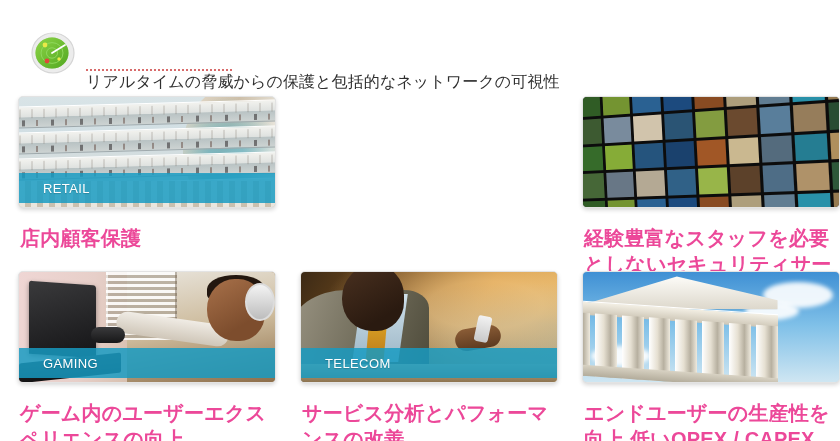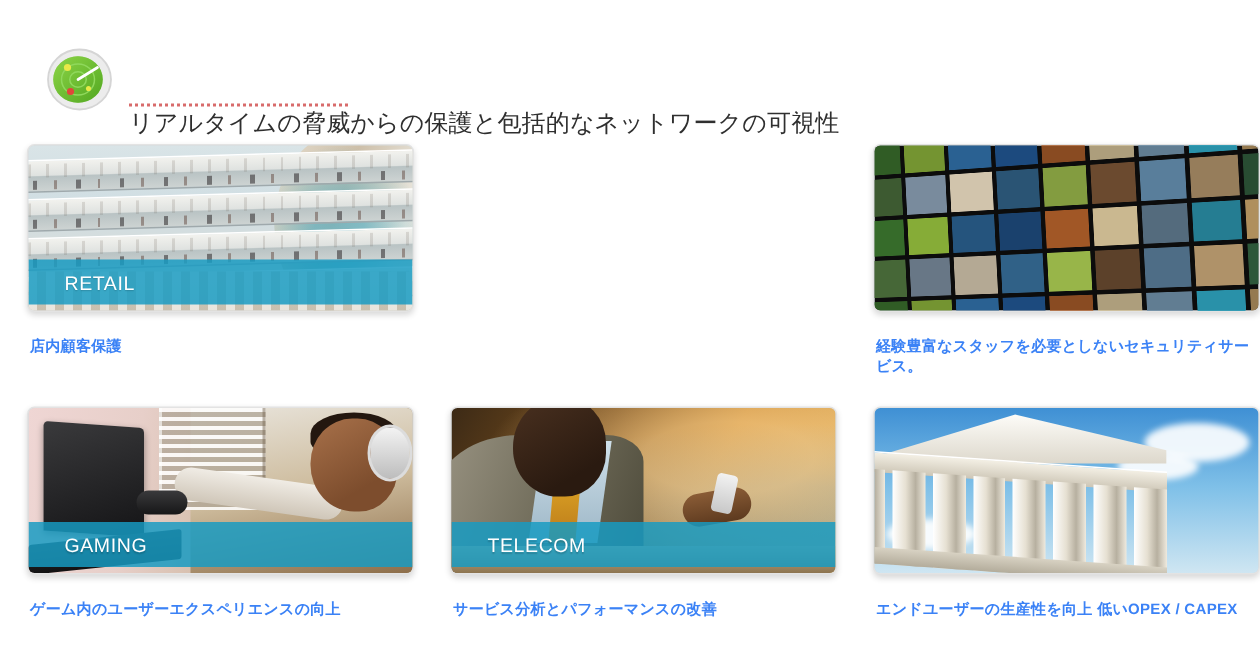--- a/index.html
+++ b/index.html
@@ -113,22 +113,22 @@
     margin-left: 24px;
     color: #ffffff;
     font-size: 13px;
     letter-spacing: 0.4px;
     text-shadow: 0 1px 1px rgba(0,0,0,0.18);
     white-space: nowrap;
   }
   .caption {
     margin-top: 18px;
     margin-left: 6px;
-    color: #3b82f6;
-    font-size: 10px;
+    color: #ec4899;
+    font-size: 20px;
     font-weight: bold;
     line-height: 1.28;
     width: 258px;
     letter-spacing: 0.2px;
   }
 
   
 
   
   .sc-retail {

